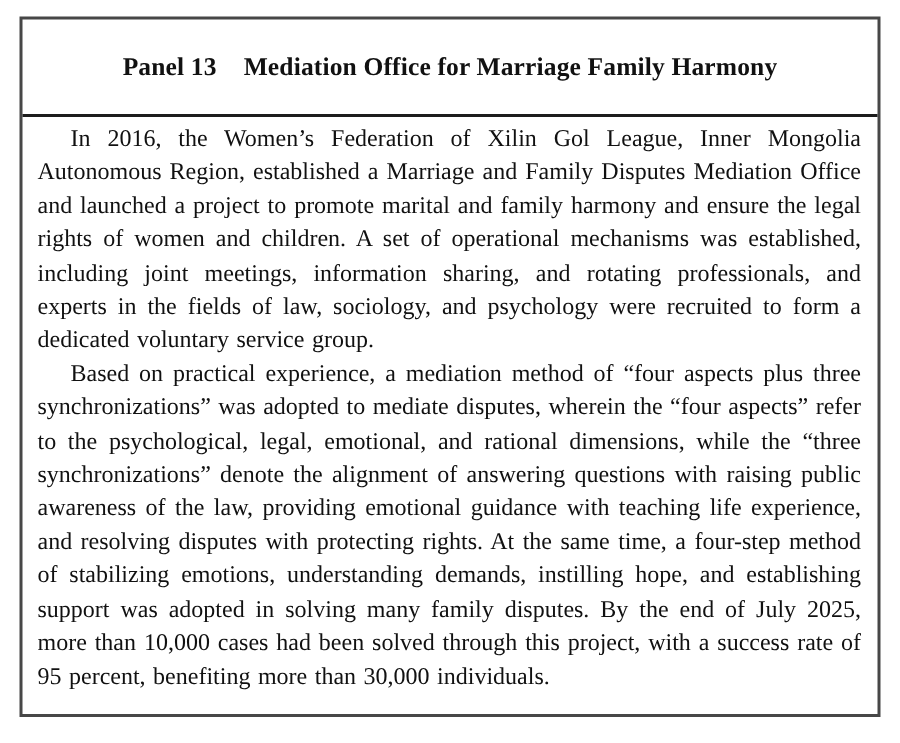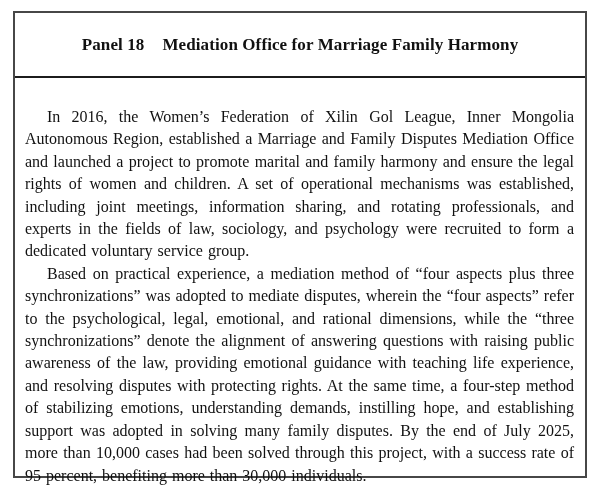--- a/index.html
+++ b/index.html
@@ -34,36 +34,36 @@
     justify-content: center;
     font-weight: bold;
     font-size: 17px;
     letter-spacing: 0.1px;
     white-space: nowrap;
   }
   .panel-label {
     margin-right: 18px;
   }
   .body-section {
-    padding: 28px 11px 0 10px;
+    padding: 4px 11px 0 10px;
   }
   .body-section p {
     margin: 0;
     font-size: 16px;
     line-height: 22.4px;
     text-align: justify;
     text-indent: 22px;
     word-spacing: 1px;
   }
 </style>
 </head>
 <body>
 
 <div class="panel-box">
   <div class="title-section">
-    <span class="panel-label">Panel 18</span>
+    <span class="panel-label">Panel 13</span>
     <span class="panel-title">Mediation Office for Marriage Family Harmony</span>
   </div>
   <div class="body-section">
     <p>In 2016, the Women’s Federation of Xilin Gol League, Inner Mongolia Autonomous Region, established a Marriage and Family Disputes Mediation Office and launched a project to promote marital and family harmony and ensure the legal rights of women and children. A set of operational mechanisms was established, including joint meetings, information sharing, and rotating professionals, and experts in the fields of law, sociology, and psychology were recruited to form a dedicated voluntary service group.</p>
     <p>Based on practical experience, a mediation method of “four aspects plus three synchronizations” was adopted to mediate disputes, wherein the “four aspects” refer to the psychological, legal, emotional, and rational dimensions, while the “three synchronizations” denote the alignment of answering questions with raising public awareness of the law, providing emotional guidance with teaching life experience, and resolving disputes with protecting rights. At the same time, a four-step method of stabilizing emotions, understanding demands, instilling hope, and establishing support was adopted in solving many family disputes. By the end of July 2025, more than 10,000 cases had been solved through this project, with a success rate of 95 percent, benefiting more than 30,000 individuals.</p>
   </div>
 </div>
 
 </body></html>

